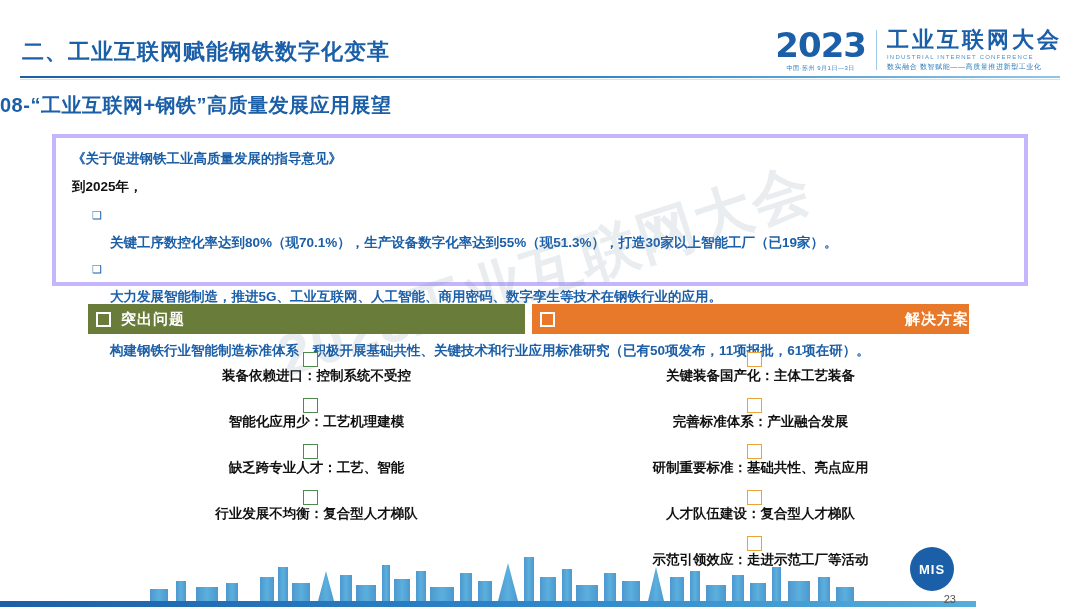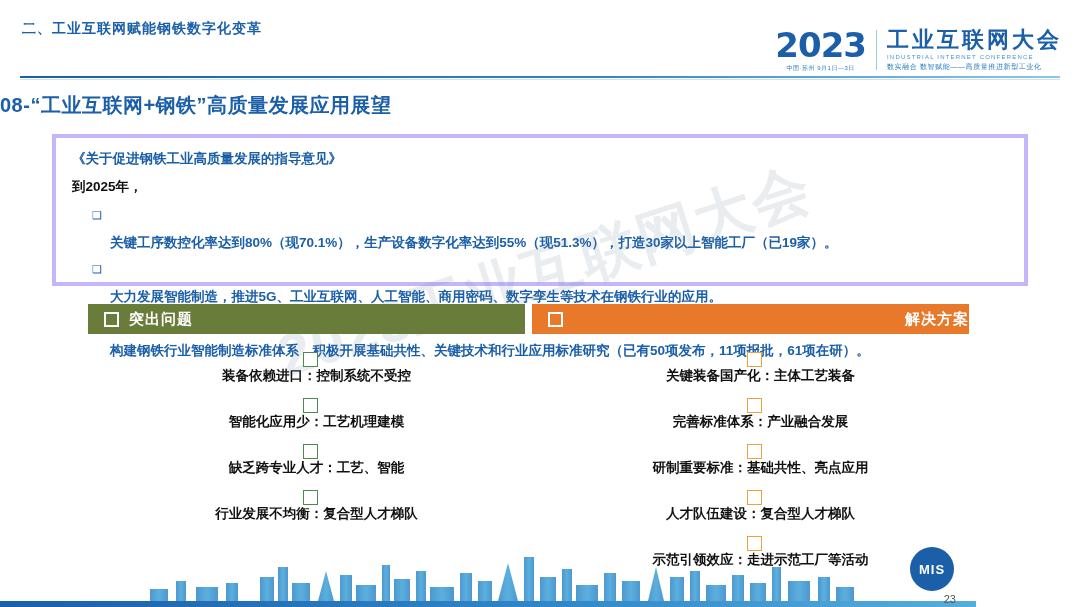--- a/index.html
+++ b/index.html
@@ -18,22 +18,22 @@
   
   .slide-header {
     position: absolute;
     left: 0; top: 0;
     width: 1080px;
     height: 84px;
   }
   .header-title {
     position: absolute;
     left: 22px;
-    top: 20px;
-    font-size: 14px;
+    top: 37px;
+    font-size: 22px;
     font-weight: bold;
     color: #1b5fa8;
     letter-spacing: 1px;
     white-space: nowrap;
   }
   .header-rule {
     position: absolute;
     left: 20px;
     top: 76px;
     width: 1040px;
@@ -177,21 +177,21 @@
     top: 304px;
     width: 437px;
   }
   .col-left { left: 88px; }
   .col-right { left: 532px; }
 
   .col-head {
     height: 30px;
     display: flex;
     align-items: center;
-    padding-left: 16px;
+    padding-left: 8px;
     box-sizing: border-box;
   }
   .col-head.left { background: #6a7c3a; }
   .col-head.right { background: #e8792a; justify-content: space-between; }
   .col-head-box {
     width: 15px;
     height: 15px;
     border: 2px solid #ffffff;
     background: transparent;
     box-sizing: border-box;

